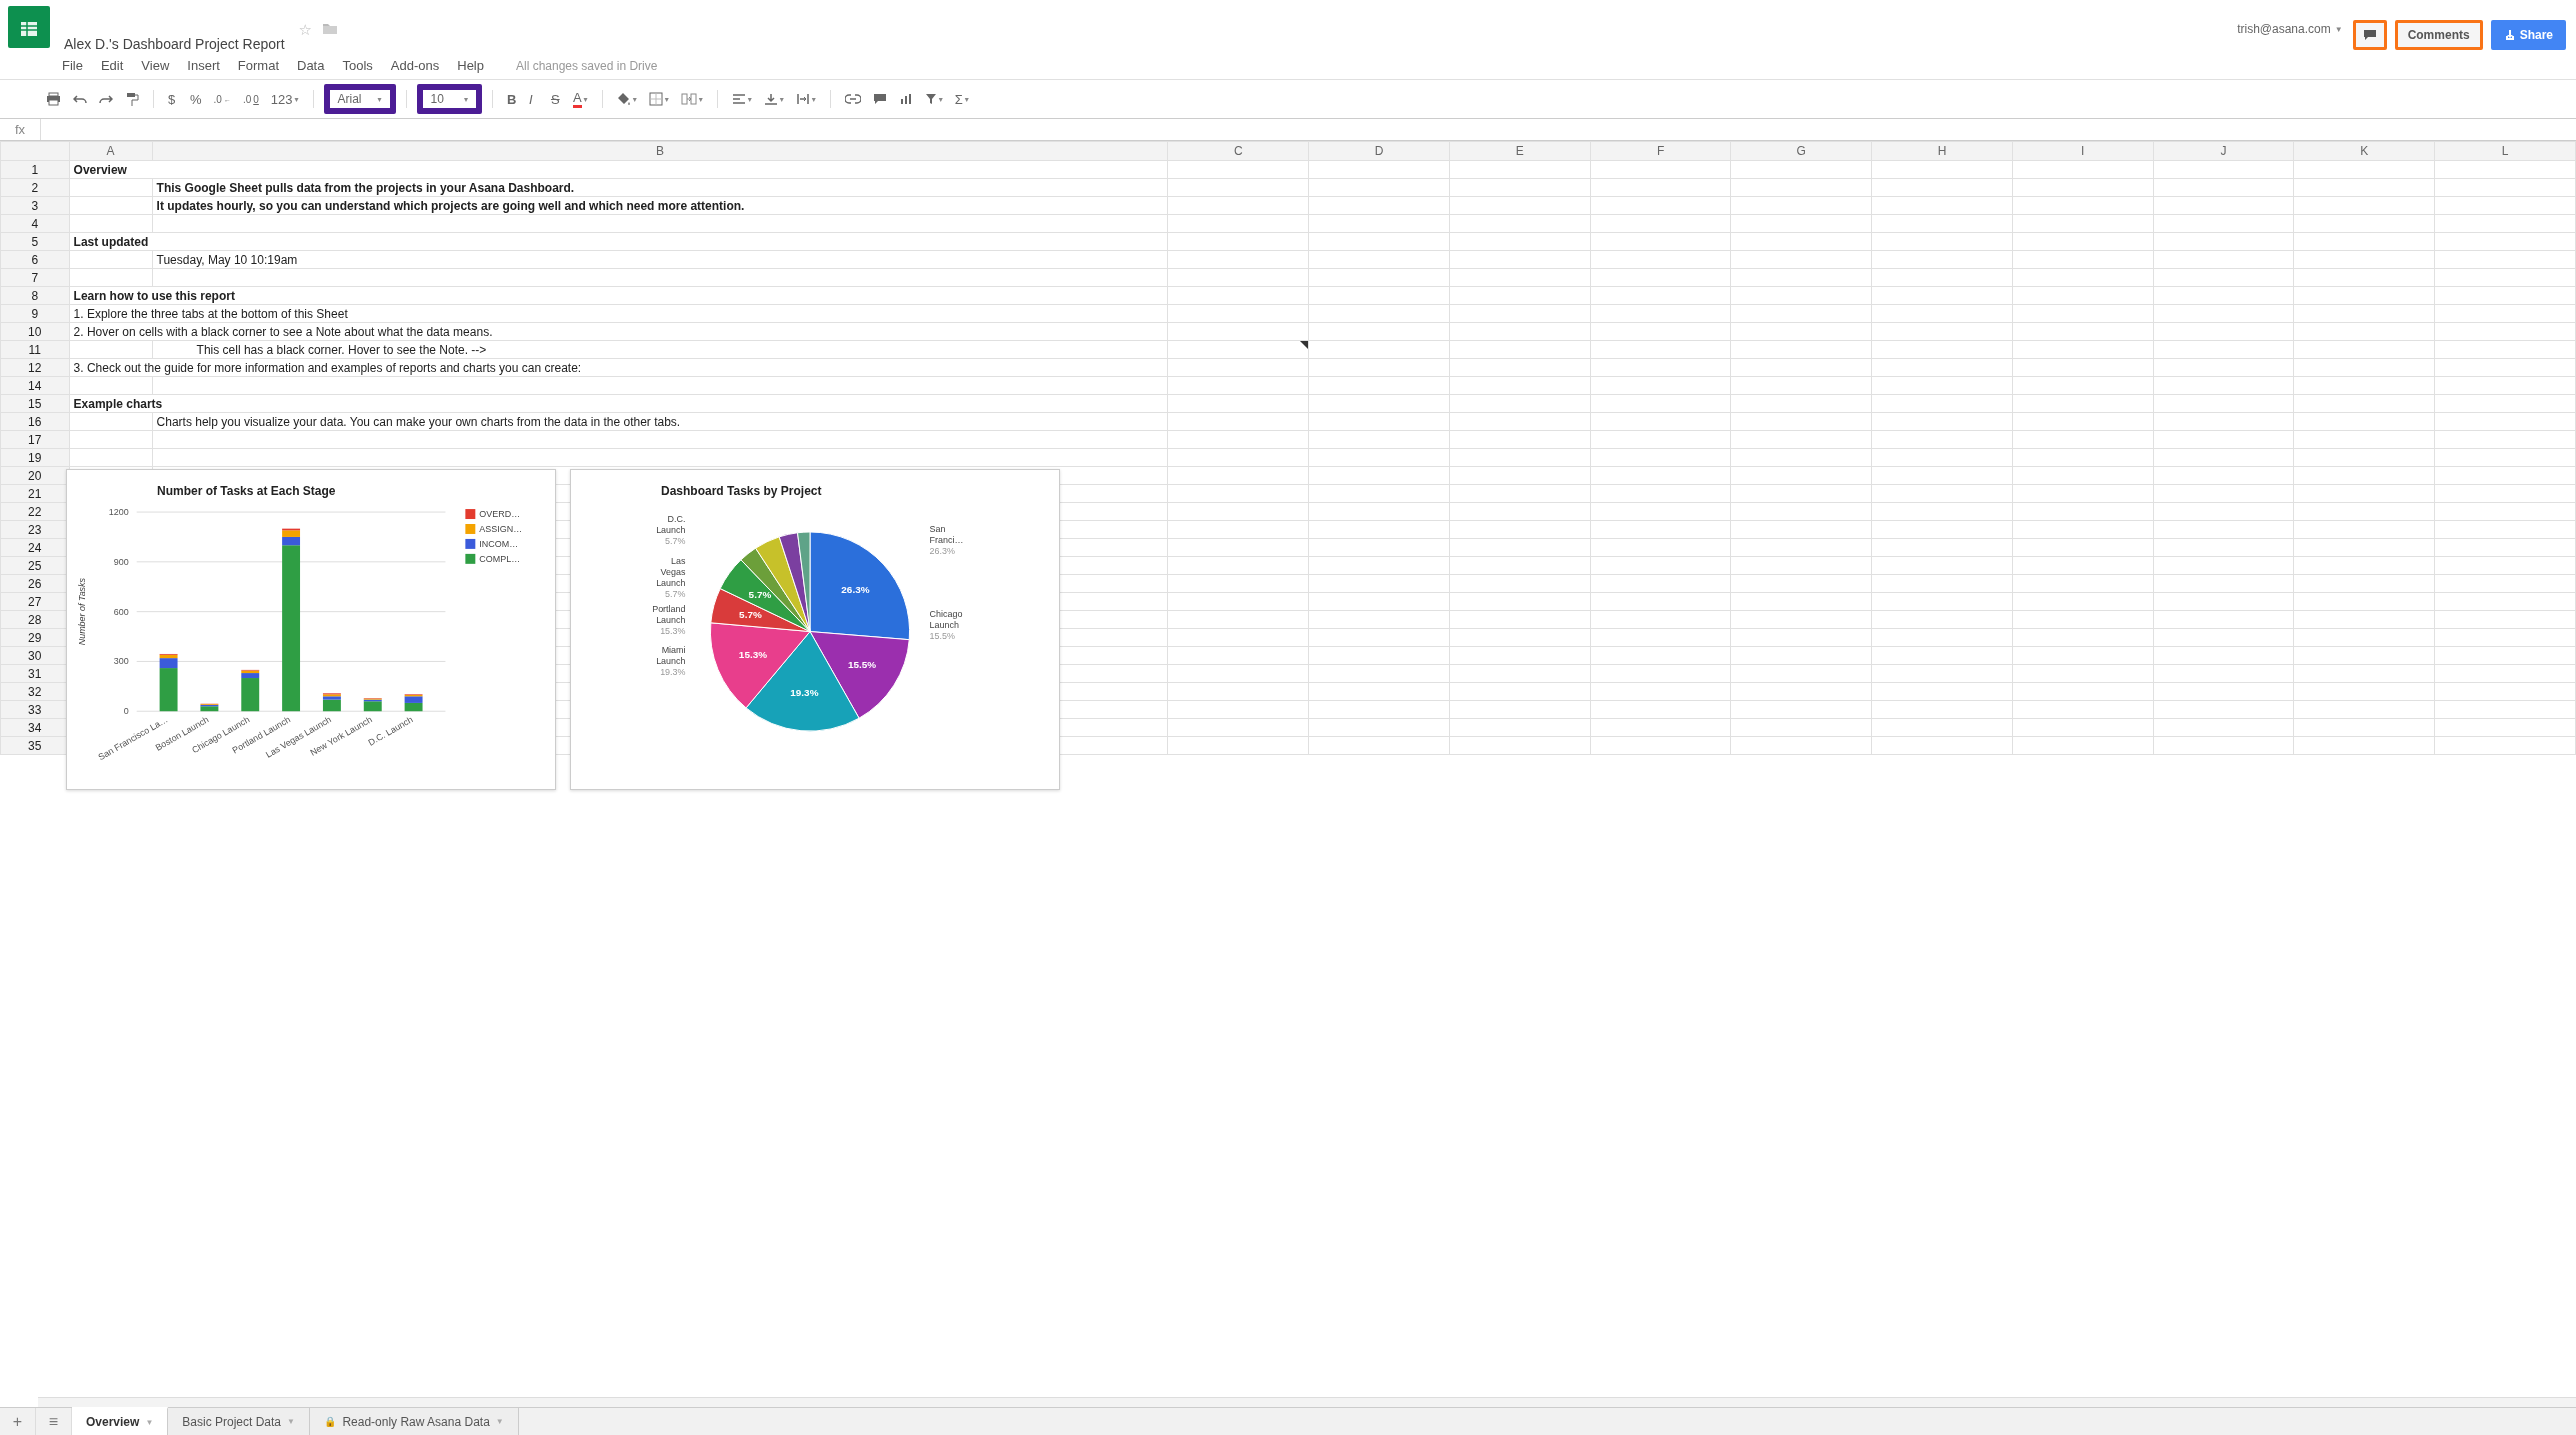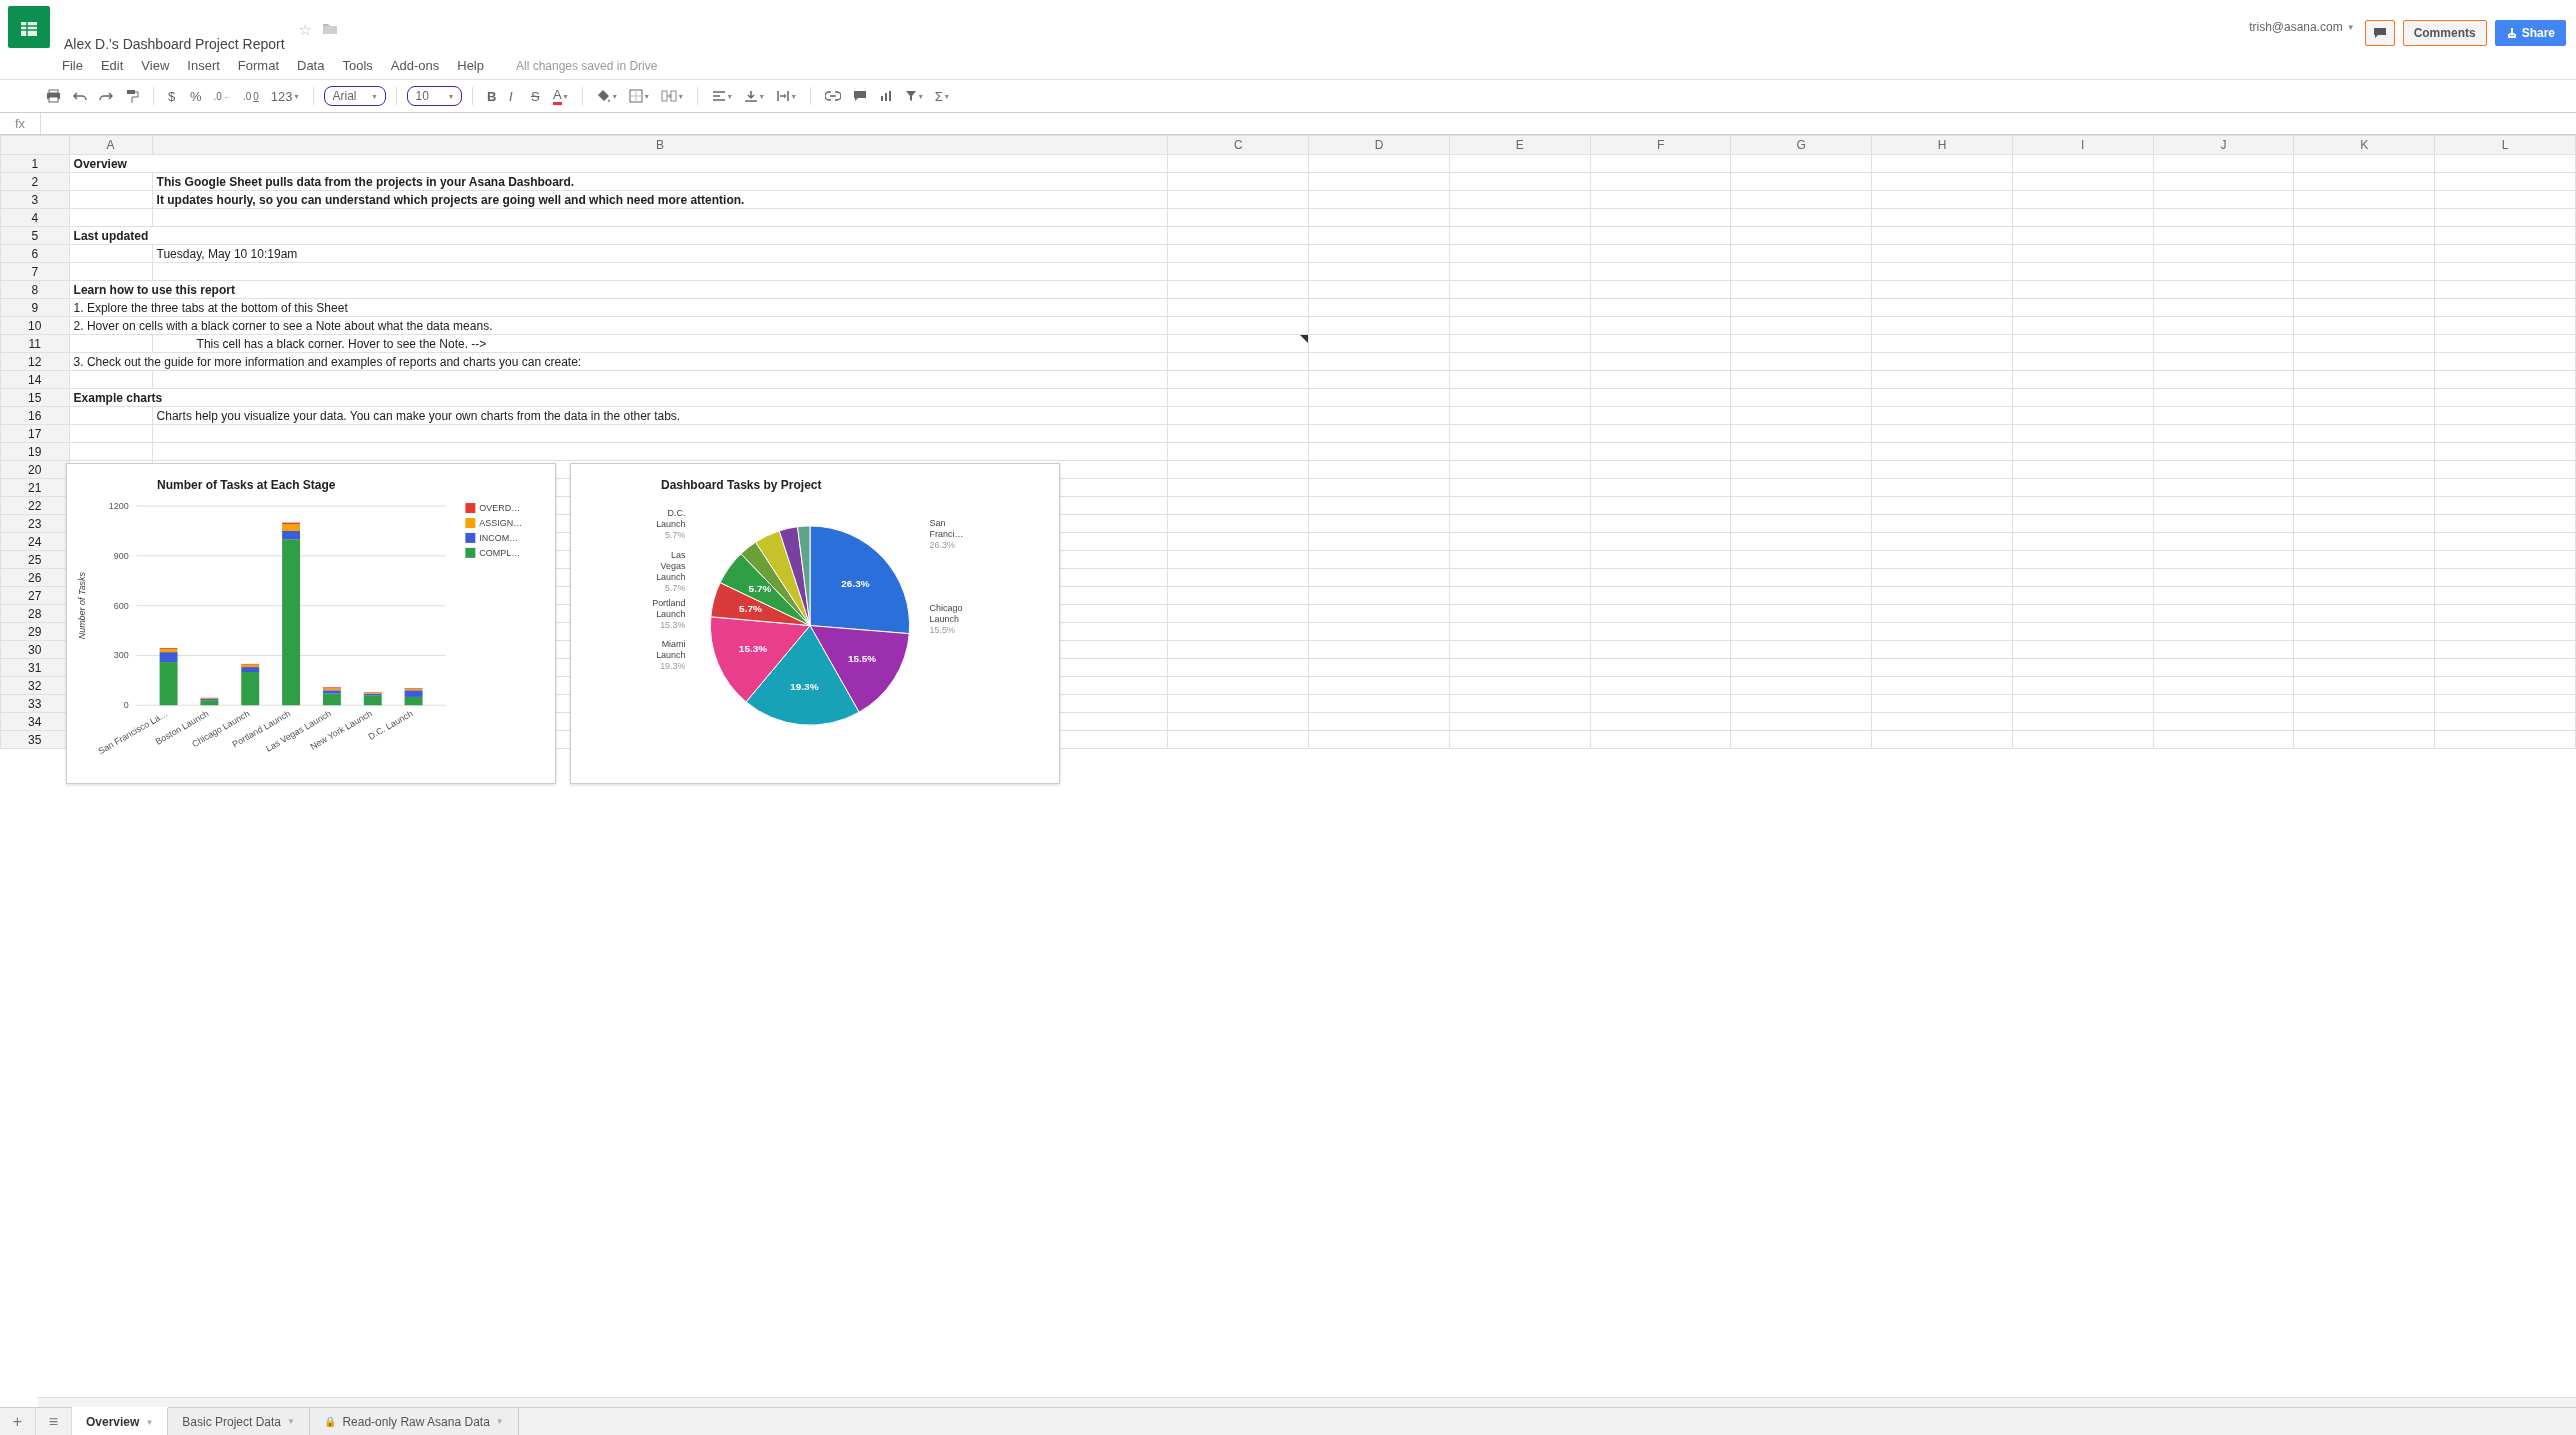--- a/index.html
+++ b/index.html
@@ -11,30 +11,30 @@
 .logo svg { fill: #fff; }
 .titlearea { flex: 1; }
 .doctitle-row { display: flex; align-items: center; gap: 10px; }
 .doctitle { font-size: 14px; color: #444; padding: 2px 4px; margin-top: 28px; }
 .star-icon, .folder-icon { color: #bbb; font-size: 15px; }
 .menubar { display: flex; gap: 18px; padding: 4px 2px 6px; font-size: 13px; color: #555; align-items:center;}
 .menubar div { cursor: default; }
 .save-status { color: #999; margin-left: 14px; font-size: 12px; text-align: center; }
 .topright { display: flex; align-items: center; gap: 10px; padding-top: 2px; }
 .user-email { font-size: 12px; color: #666; display:flex; align-items:center; gap:4px;}
-.comment-btn, .share-btn, .chat-btn { border: 1px solid #f97316; border-radius: 2px; padding: 5px 10px; font-size: 12px; font-weight: bold; color: #555; background: #f5f5f5; display:flex; align-items:center; gap:4px;}
+.comment-btn, .share-btn, .chat-btn { border: 3px solid #f97316; border-radius: 2px; padding: 5px 10px; font-size: 12px; font-weight: bold; color: #555; background: #f5f5f5; display:flex; align-items:center; gap:4px;}
 .share-btn { background: #4285f4; color: #fff; border-color:#4285f4;}
 .chat-btn { padding: 5px 7px; }
 
 
 .toolbar { border-top: 1px solid #e0e0e0; border-bottom: 1px solid #ccc; padding: 4px 42px; display: flex; align-items: center; gap: 4px; color: #666; font-size: 13px; background:#fff;}
 .tool-sep { width: 1px; height: 18px; background: #ddd; margin: 0 6px; }
 .tool { padding: 3px 4px; min-width: 18px; text-align: center; cursor: default; display:flex; align-items:center; gap:2px;}
 .tool svg { fill: #666; }
-.dropdown-tool { border: 1px solid #4c1d95; border-radius: 8px; padding: 2px 8px; display: flex; align-items: center; gap: 16px; font-size: 12px;}
+.dropdown-tool { border: 6px solid #4c1d95; border-radius: 2px; padding: 2px 8px; display: flex; align-items: center; gap: 16px; font-size: 12px;}
 .caret-sm { font-size: 8px; color: #888; }
 
 
 .formula-bar { border-bottom: 1px solid #ccc; display: flex; align-items: center; padding: 0px 0px; height:22px;}
 .fx-label { font-size: 13px; color: #888; padding: 0 15px; border-right: 1px solid #ddd; height:100%; display:flex; align-items:center;}
 .fx-input { flex: 1; padding: 2px 8px; }
 
 
 .grid-wrap { position:relative; height: calc(100vh - 149px); overflow:hidden; }
 .grid { border-collapse: collapse; table-layout: fixed; width: 100%; }

